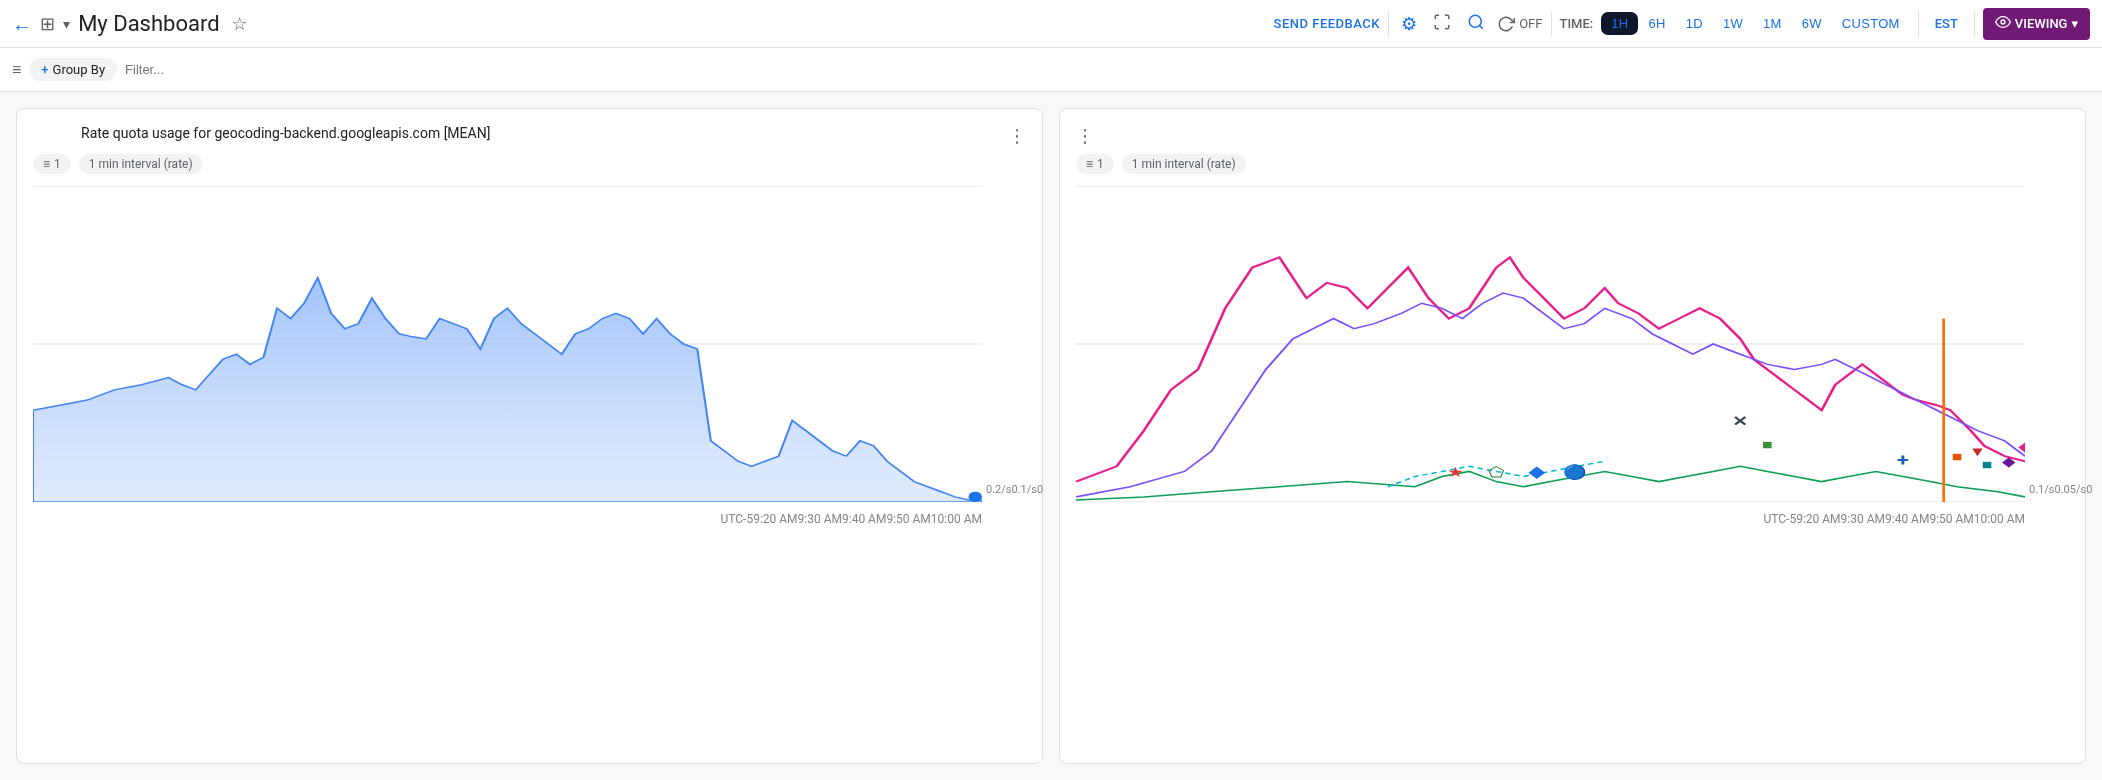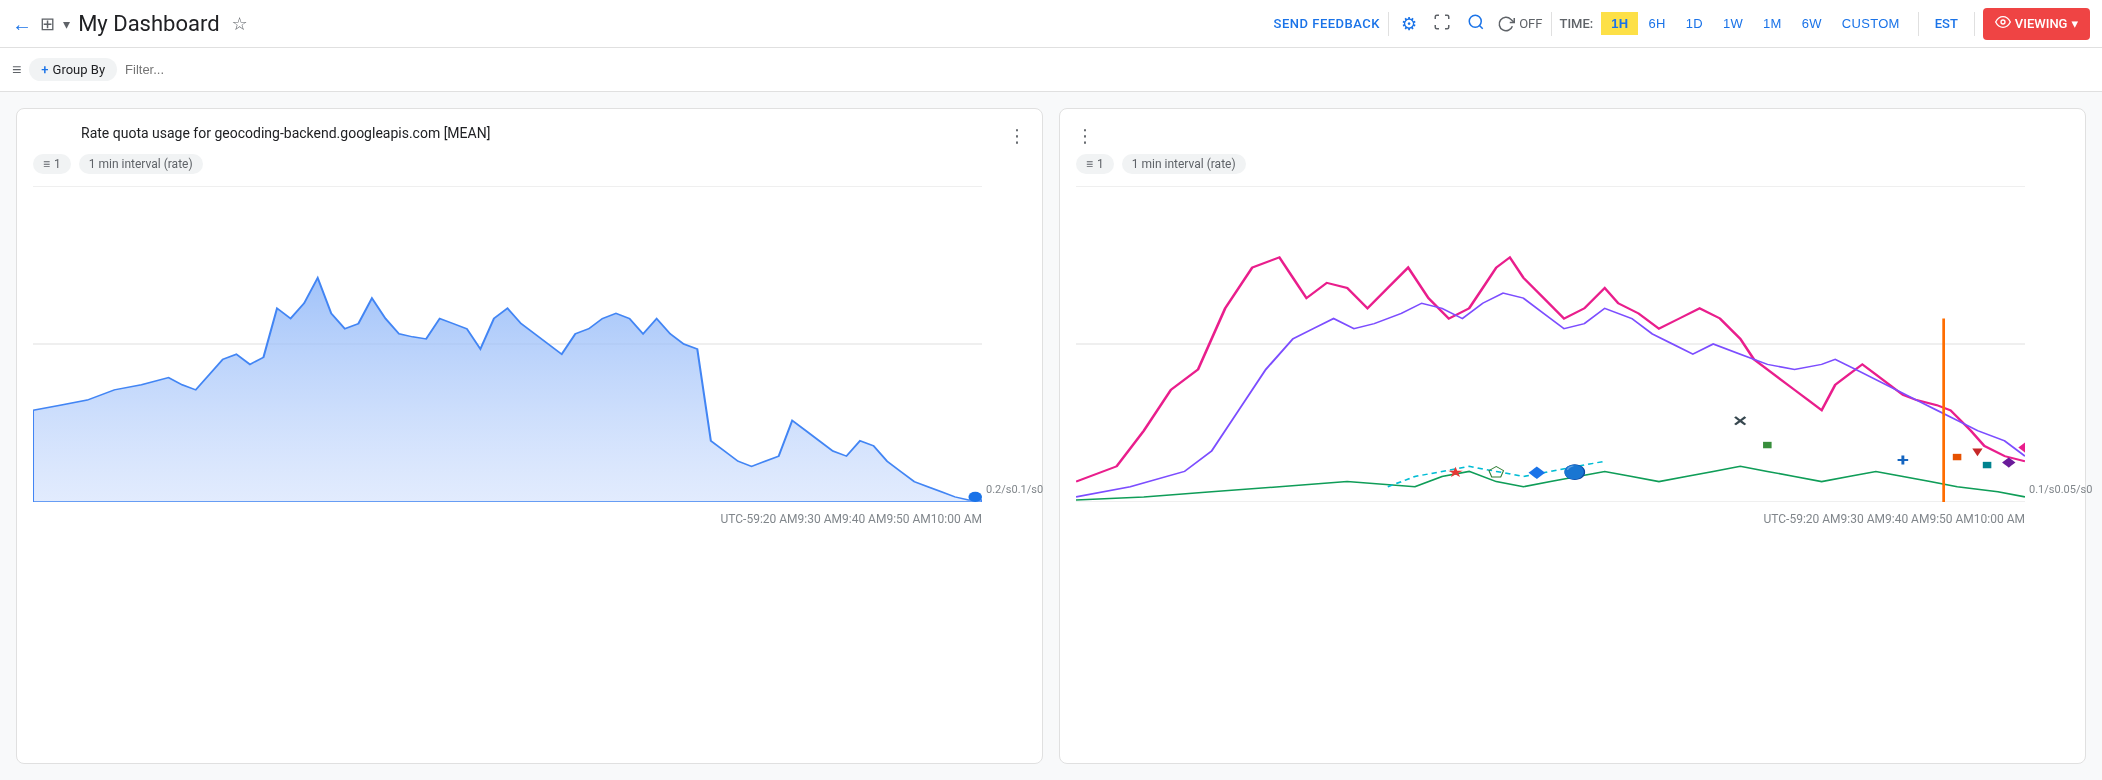--- a/index.html
+++ b/index.html
@@ -71,34 +71,33 @@
       padding: 4px 10px;
       font-size: 13px;
       font-weight: 500;
       color: #1a73e8;
       cursor: pointer;
       border: none;
       background: transparent;
       letter-spacing: 0.3px;
     }
     .time-btn.active {
-      background: #fde047;
-      border-radius: 0;
-      font-weight: bold;
+      background: #0f172a;
+      border-radius: 7px;
     }
     .timezone-btn {
       font-size: 13px;
       font-weight: 500;
       color: #1a73e8;
       cursor: pointer;
       padding: 4px 8px;
     }
     .viewing-btn {
       display: flex; align-items: center; gap: 4px;
-      background: #ef4444;
+      background: #701a75;
       color: #fff;
       border-radius: 4px;
       padding: 6px 12px;
       font-size: 13px;
       font-weight: 500;
       cursor: pointer;
     }
     .viewing-btn .eye-icon { font-size: 16px; }
 
     

